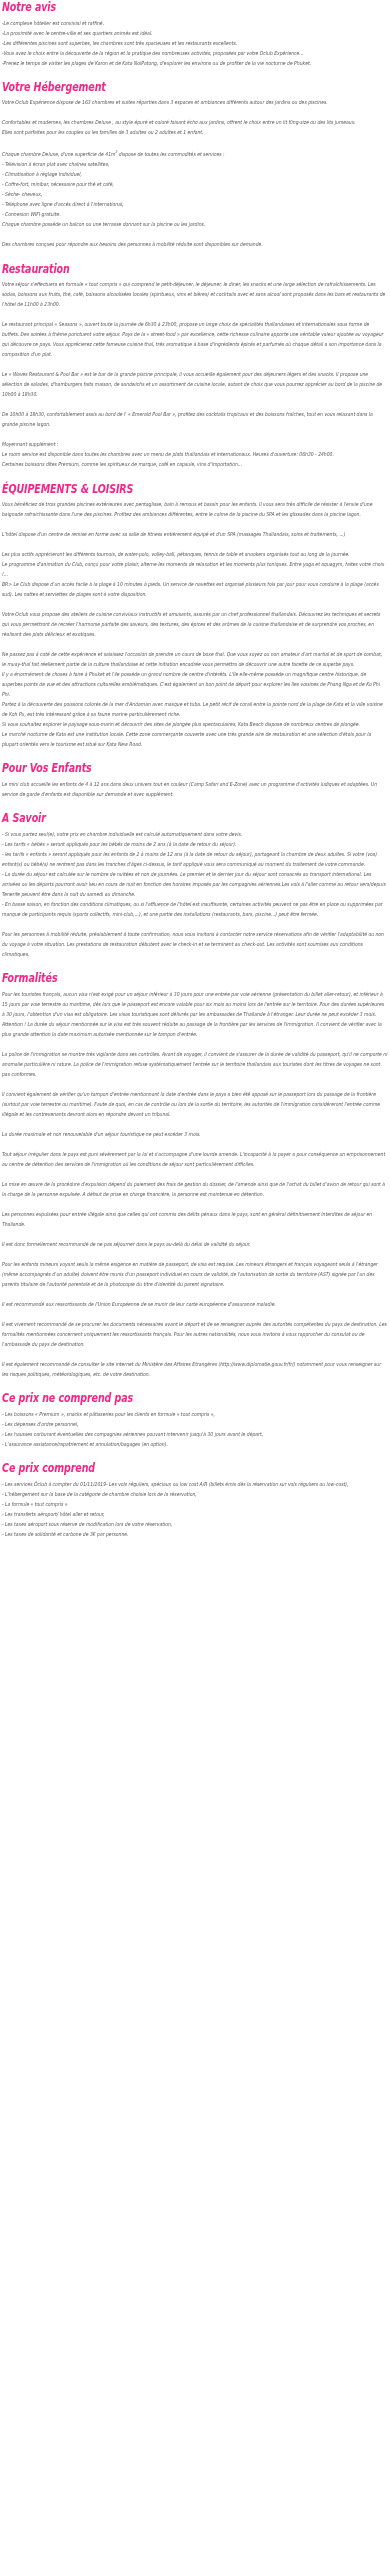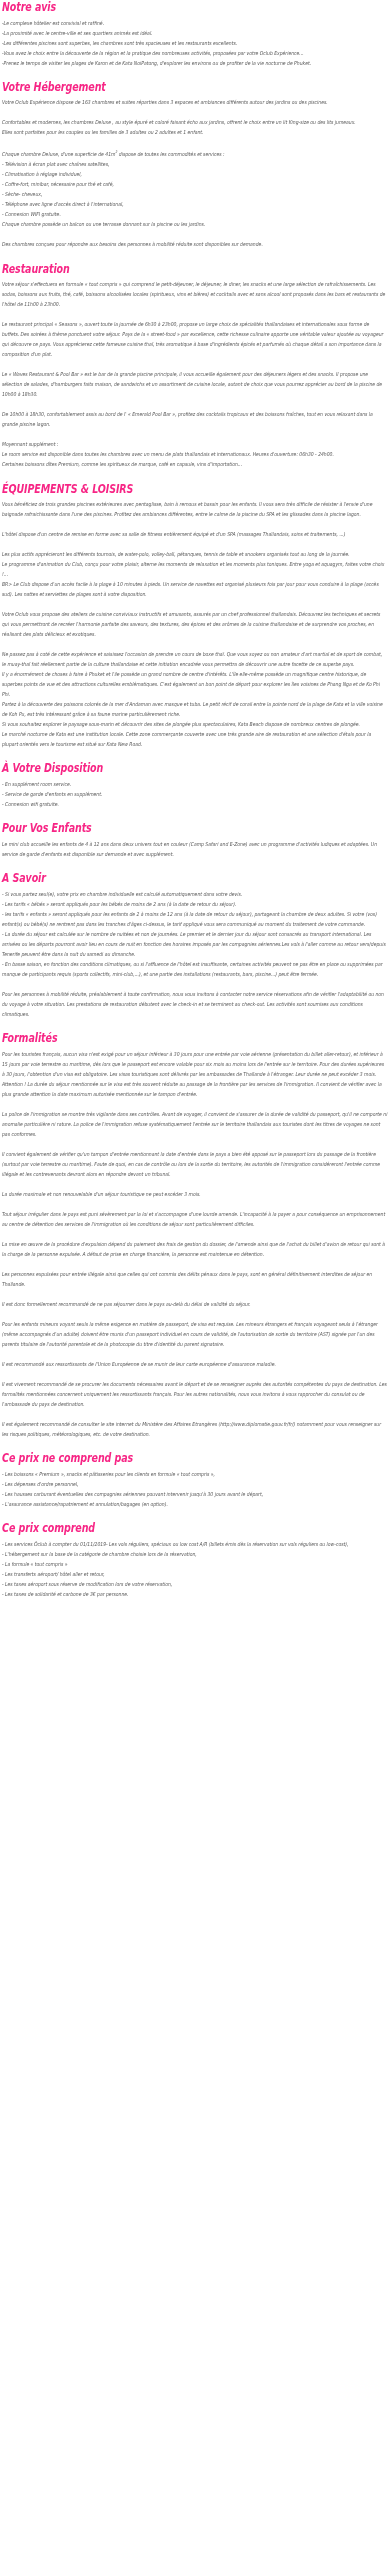--- a/index.html
+++ b/index.html
@@ -119,28 +119,20 @@
           <p class="line">Votre Oclub vous propose des ateliers de cuisine conviviaux instructifs et amusants, assurés par un chef professionnel thaïlandais. Découvrez les techniques et secrets qui vous permettront de recréer l'harmonie parfaite des saveurs, des textures, des épices et des arômes de la cuisine thaïlandaise et de surprendre vos proches, en réalisant des plats délicieux et exotiques.</p>
           <p class="line spacer">&nbsp;</p>
           <p class="line">Ne passez pas à coté de cette expérience et saisissez l'occasion de prendre un cours de boxe thaï. Que vous soyez ou non amateur d'art martial et de sport de combat, le muay-thaï fait réellement partie de la culture thaïlandaise et cette initiation encadrée vous permettra de découvrir une autre facette de ce superbe pays.</p>
           <p class="line">Il y a énormément de choses à faire à Phuket et l'ile possède un grand nombre de centre d'intérêts. L'île elle-même possède un magnifique centre historique, de superbes points de vue et des attractions culturelles emblématiques. C'est également un bon point de départ pour explorer les îles voisines de Phang Nga et de Ko Phi Phi.</p>
           <p class="line">Partez à la découverte des poissons colorés de la mer d'Andaman avec masque et tuba. Le petit récif de corail entre la pointe nord de la plage de Kata et la ville voisine de Koh Pu, est très intéressant grâce à sa faune marine particulièrement riche.</p>
           <p class="line">Si vous souhaitez explorer le paysage sous-marin et découvrir des sites de plongée plus spectaculaires, Kata Beach dispose de nombreux centres de plongée.</p>
           <p class="line">Le marché nocturne de Kata est une institution locale. Cette zone commerçante couverte avec une très grande aire de restauration et une sélection d'étals pour la plupart orientés vers le tourisme est situé sur Kata New Road.</p>
         </div>
       </div>
       <div class="section">
-        <h2 class="section-title">À Votre Disposition</h2>
-        <div class="block">
-          <p class="line">- En supplément room service.</p>
-          <p class="line">- Service de garde d'enfants en supplément.</p>
-          <p class="line">- Connexion wifi gratuite.</p>
-        </div>
-      </div>
-      <div class="section">
         <h2 class="section-title">Pour Vos Enfants</h2>
         <div class="block">
           <p class="line">Le mini club accueille les enfants de 4 à 12 ans dans deux univers tout en couleur (Camp Safari and E-Zone) avec un programme d'activités ludiques et adaptées. Un service de garde d'enfants est disponible sur demande et avec supplément.</p>
         </div>
       </div>
       <div class="section">
         <h2 class="section-title">A Savoir</h2>
         <div class="block">
           <p class="line">- Si vous partez seul(e), votre prix en chambre individuelle est calculé automatiquement dans votre devis.</p>
           <p class="line">- Les tarifs « bébés » seront appliqués pour les bébés de moins de 2 ans (à la date de retour du séjour).</p>

